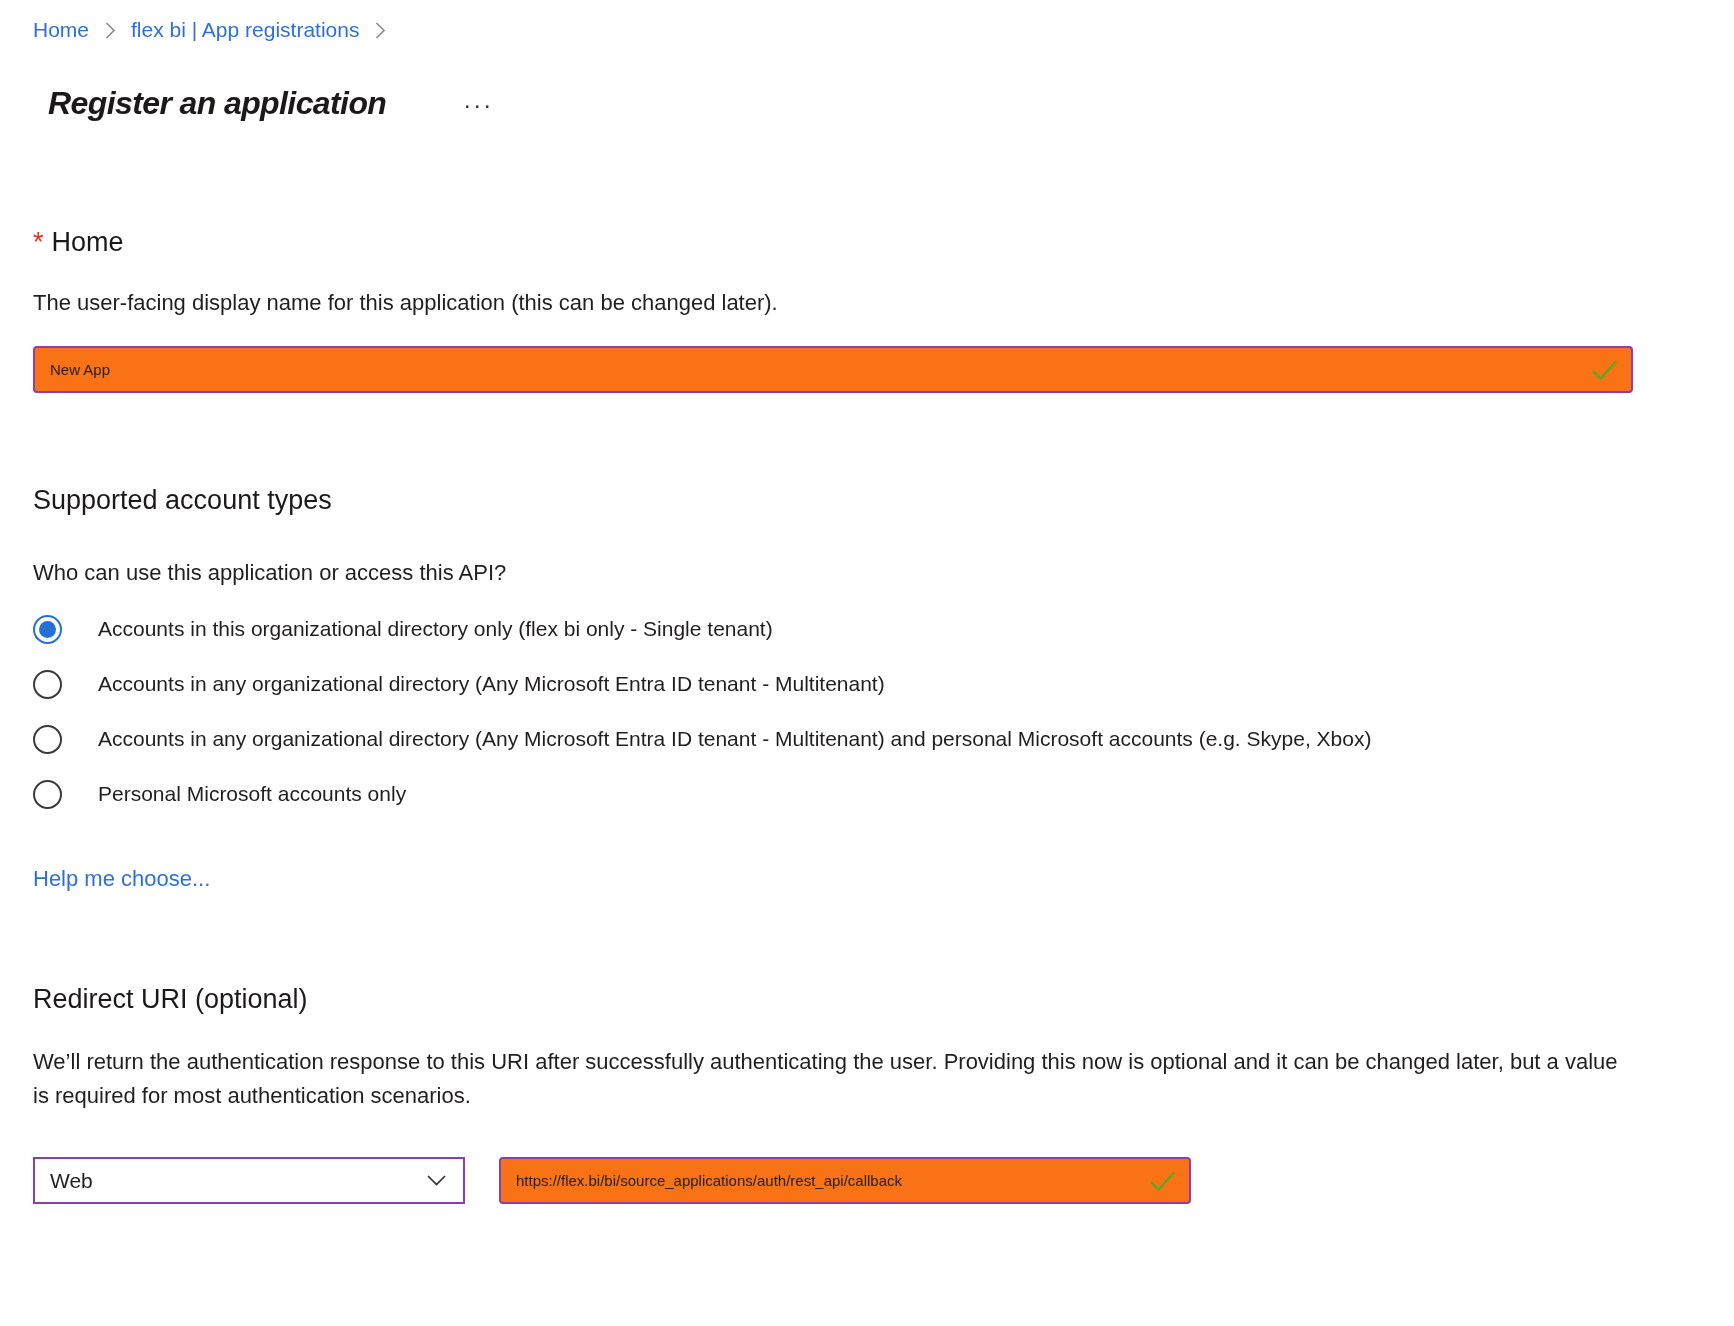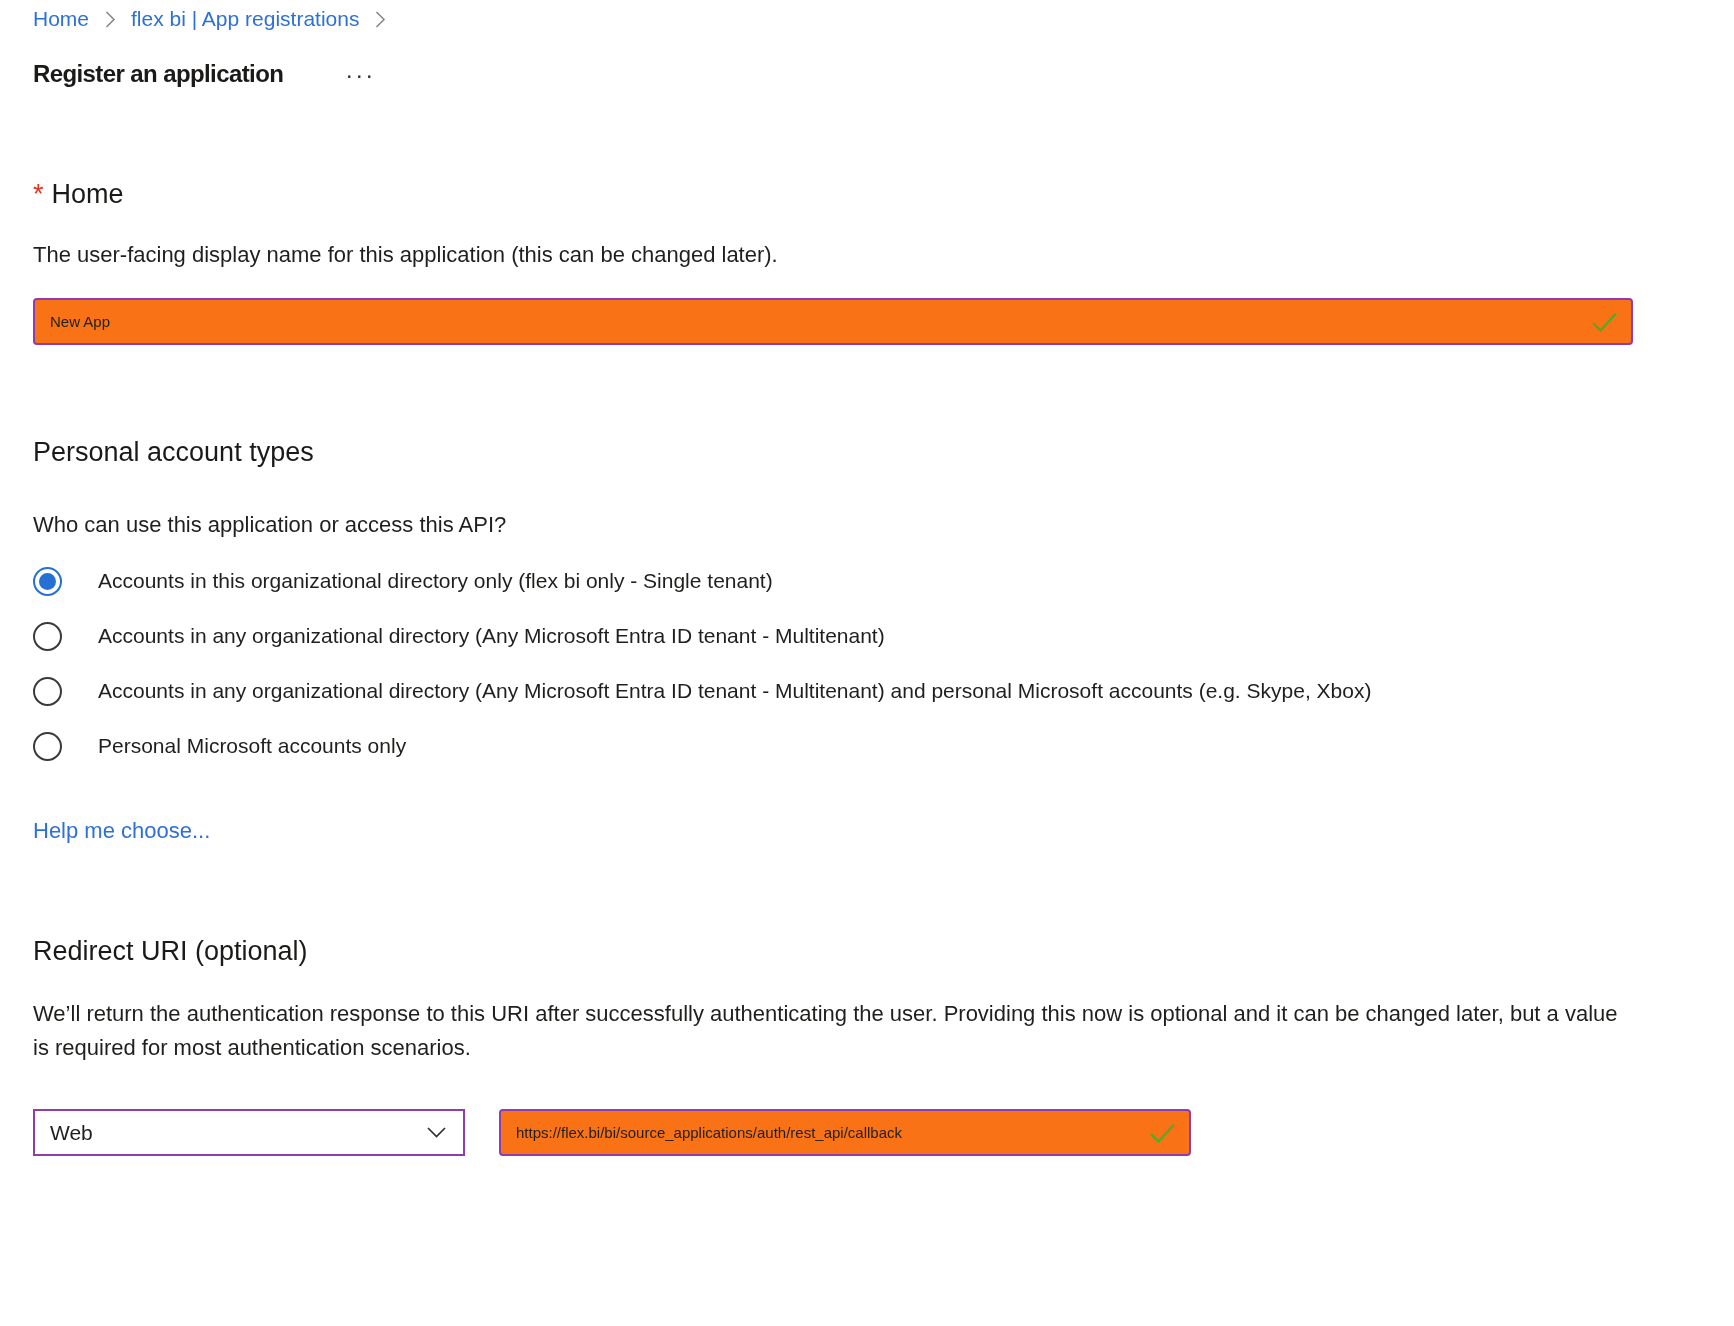--- a/index.html
+++ b/index.html
@@ -1,29 +1,29 @@
 <!DOCTYPE html>
 <html><head>
 <meta charset="utf-8">
 <style>
   html,body { margin:0; padding:0; background:#ffffff; }
   body { font-family:"Liberation Sans", sans-serif; color:#201f1e; }
   .page {
     position:relative; width:1734px; height:1326px; background:#ffffff;
-    box-sizing:border-box; padding:5px 0 0 33px; overflow:hidden;
+    box-sizing:border-box; padding:16px 0 0 33px; overflow:hidden;
   }
 
   
   .breadcrumb { display:flex; align-items:center; gap:15px; font-size:21px; line-height:28px; }
   .crumb { color:#2e70d6; text-decoration:none; cursor:pointer; }
   .crumb-sep { display:flex; align-items:center; }
 
   
   .title-row { display:flex; align-items:center; margin-top:26px; }
-  .page-title { font-size:24px; font-weight:700; letter-spacing:-0.6px; color:#1b1a19; margin:0; }
+  .page-title { font-size:32px; font-weight:700; letter-spacing:-0.6px; color:#1b1a19; margin:15px;font-style:italic; }
   .more-btn { margin-left:58px; margin-top:2px; color:#323130; font-size:24px; letter-spacing:2px;
               background:none; border:none; cursor:pointer; padding:2px 4px; line-height:1; }
 
   
   .field-label-row { margin-top:90px; font-size:27px; color:#1b1a19; }
   .required-star { color:#e0361f; margin-right:8px; }
   .section-heading { margin:0; margin-top:92px; font-size:27px; font-weight:400; color:#1b1a19; }
   .body-text { font-size:22px; line-height:34px; color:#201f1e; margin:0; }
   .desc { margin-top:28px; }
   .question { margin-top:40px; }
@@ -94,21 +94,21 @@
   <div class="field-wrap name-field-wrap">
     <input class="text-field" type="text" value="New App" style="">
     <span class="check-icon">
       <svg width="27" height="21" viewBox="0 0 27 21">
           <path d="M2 11.5 L9.5 19 L25 2" fill="none" stroke="#5aa823" stroke-width="2.4"></path>
         </svg>
     </span>
   </div>
 
   
-  <h2 class="section-heading">Personal account types</h2>
+  <h2 class="section-heading">Supported account types</h2>
   <p class="body-text question">Who can use this application or access this API?</p>
 
   <div class="radio-group">
     <div class="radio-row">
       <span class="radio-circle selected" aria-checked="true"></span>
       <span class="radio-label">Accounts in this organizational directory only (flex bi only - Single tenant)</span>
     </div>
     <div class="radio-row">
       <span class="radio-circle"></span>
       <span class="radio-label">Accounts in any organizational directory (Any Microsoft Entra ID tenant - Multitenant)</span>

